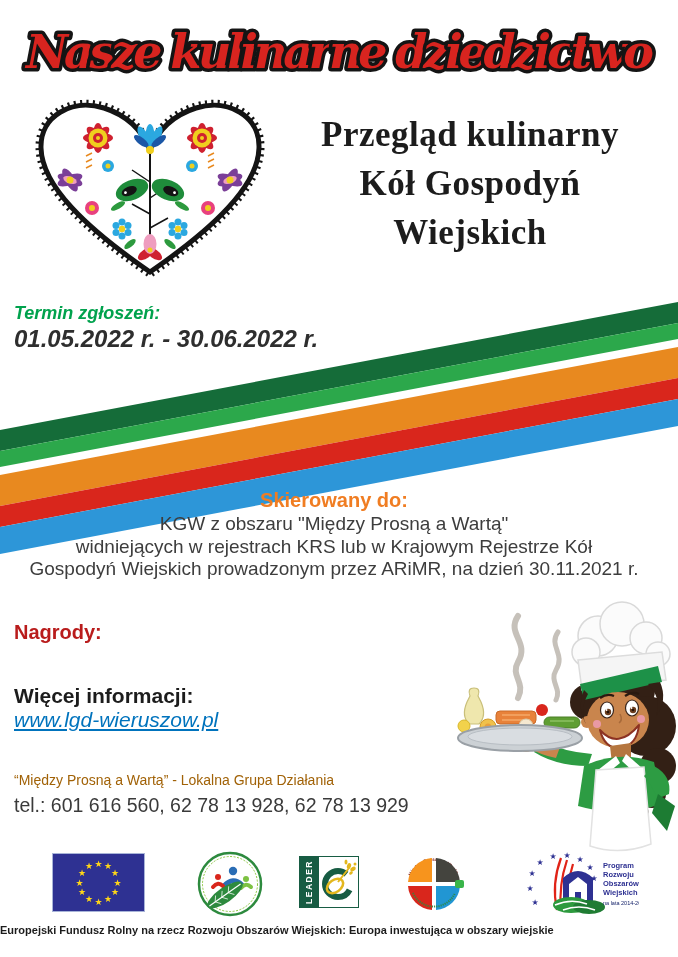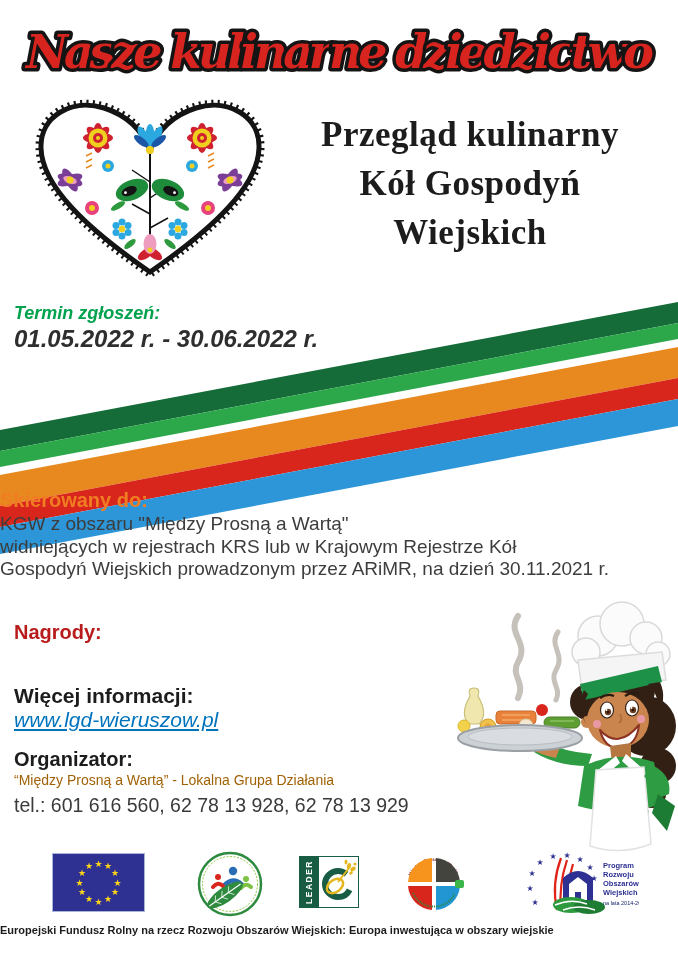--- a/index.html
+++ b/index.html
@@ -20,21 +20,21 @@
   }
 
   
   #deadline-label{left:14px;top:303px;font-size:18px;font-weight:bold;font-style:italic;color:#00a24d;}
   #deadline-value{left:14px;top:325px;font-size:24px;font-weight:bold;font-style:italic;color:#2e2e2e;}
 
   
   #stripes{left:0;top:280px;}
 
   
-  #audience{left:0;top:487px;right:4px;width:668px;text-align:left;}
+  #audience{left:0;top:487px;right:4px;width:668px;text-align:center;}
   #audience .label{font-size:20px;font-weight:bold;color:#f07d22;line-height:26px;}
   #audience .line{font-size:19px;color:#3d3d3d;line-height:22.5px;}
 
   
   #prizes-label{left:14px;top:621px;font-size:20px;font-weight:bold;color:#b91c1c;}
   #prizes-line{left:14px;top:644px;font-size:20px;color:#2a2a2a;}
   #prizes-line .hl{font-weight:bold;border-bottom:2px solid #1c1c1c;padding-right:4px;}
 
   
   #info-label{left:14px;top:684px;font-size:21px;font-weight:bold;color:#1c1c1c;}
@@ -226,21 +226,20 @@
     <div class="line">KGW z obszaru "Między Prosną a Wartą"</div>
     <div class="line">widniejących w rejestrach KRS lub w Krajowym Rejestrze Kół</div>
     <div class="line">Gospodyń Wiejskich prowadzonym przez ARiMR, na dzień 30.11.2021 r.</div>
   </div>
 
   <div id="prizes-label" class="abs">Nagrody:</div>
 
   <div id="info-label" class="abs">Więcej informacji:</div>
   <a id="info-link" class="abs" href="#">www.lgd-wieruszow.pl</a>
 
-  <div id="org-label" class="abs">Organizator:</div>
   <div id="org-name" class="abs">“Między Prosną a Wartą” - Lokalna Grupa Działania</div>
   <div id="org-phones" class="abs">tel.: 601 616 560, 62 78 13 928, 62 78 13 929</div>
 
   <svg id="chef-svg" class="abs" width="246" height="258" viewBox="0 0 246 258">
 
     <g stroke="#b9b2aa" stroke-width="6" fill="none" stroke-linecap="round" opacity="0.8">
       <path d="M88,18 C76,36 100,44 88,64 C80,78 96,84 88,100"></path>
       <path d="M128,34 C118,48 136,56 126,72 C119,84 132,90 126,102" stroke-width="5"></path>
     </g>
 

